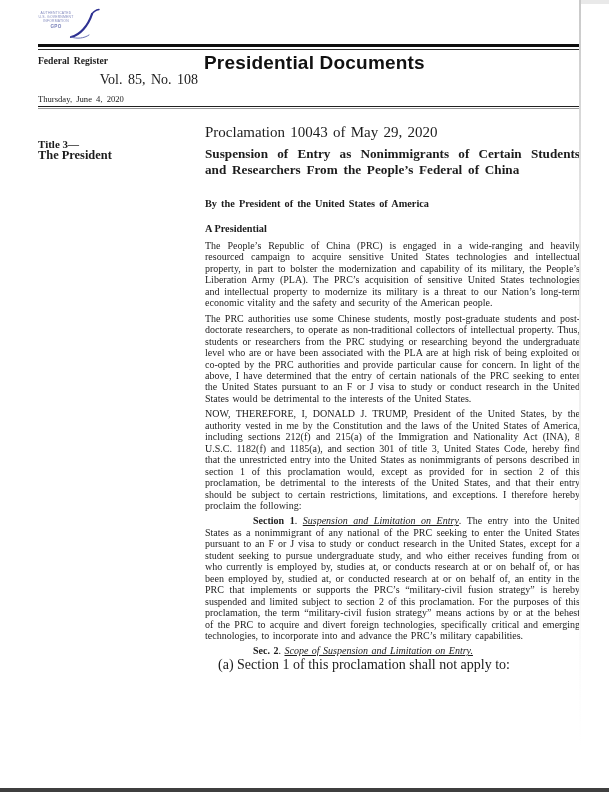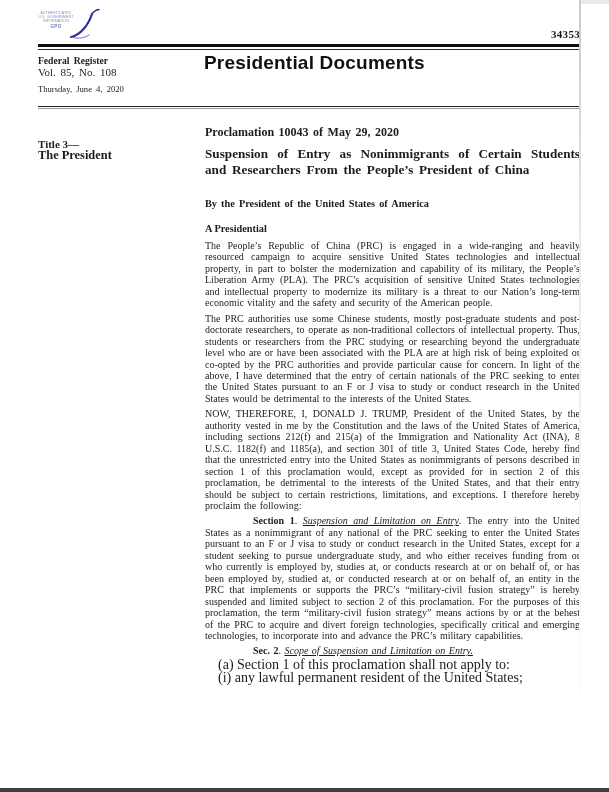--- a/index.html
+++ b/index.html
@@ -35,39 +35,39 @@
 
   
   .page-number {
     position: absolute; top: 28px; left: 205px; right: 29px;
     text-align: right; font-weight: bold; font-size: 11px; letter-spacing: 0.3px;
   }
   .rule-top { position: absolute; left: 38px; right: 29px; top: 44px; height: 3px; background: #0d0d0d; }
   .rule-top2 { position: absolute; left: 38px; right: 29px; top: 49px; height: 1px; background: #2a2a2a; }
   .masthead-left { position: absolute; left: 38px; top: 55px; width: 160px; word-spacing: 2px; }
   .fr-journal { font-weight: bold; font-size: 9.6px; }
-  .fr-volume { font-size: 11px; margin-top: 0; }
+  .fr-volume { font-size: 14px; margin-top: 6px; text-align: right; }
   .fr-date { font-size: 8.6px; margin-top: 6px; }
   .pd-title {
     position: absolute; left: 204px; top: 52px;
     font-family: "Liberation Sans", sans-serif;
     font-weight: bold; font-size: 19px; letter-spacing: 0.2px; color: #111;
   }
   .rule-mid {
     position: absolute; left: 38px; right: 29px; top: 106px; height: 1px;
     border-top: 1px solid #1f1f1f; border-bottom: 1px solid #9a9a9a;
   }
 
   
   .margin-title { position: absolute; left: 38px; top: 138px; font-weight: bold; font-size: 11px; }
   .margin-holder { position: absolute; left: 38px; top: 148px; font-weight: bold; font-size: 12.4px; }
 
   
   .doc-col { position: absolute; left: 205px; top: 126px; width: 375px; }
-  .proc-line { font-weight: bold; font-size: 12px; line-height: 12px; word-spacing: 1.5px; }
+  .proc-line { font-weight: normal; font-size: 15px; line-height: 12px; word-spacing: 1.5px; }
   .doc-heading {
     margin-top: 8px; font-weight: bold; font-size: 13.2px; line-height: 16px;
     text-align: justify; word-spacing: 2.5px;
   }
   .byline { margin-top: 20px; font-weight: bold; font-size: 10.3px; line-height: 12px; word-spacing: 1.5px; }
   .subheading { margin-top: 13px; font-weight: bold; font-size: 10.3px; line-height: 12px; }
   .body-par {
     margin: 4px 0 0 0; font-size: 10px; line-height: 11.45px;
     text-align: justify; word-spacing: 1px;
   }
@@ -88,49 +88,47 @@
       <span>INFORMATION</span>
       <span class="gpo-abbr">GPO</span>
     </div>
     <svg class="gpo-swoosh" width="32" height="34" viewBox="0 0 32 34">
       <path d="M3 29 C 12 27, 20 18, 24 6" stroke="#2e3192" stroke-width="2.2" fill="none" stroke-linecap="round"></path>
       <path d="M24 6 C 25.5 3.5, 28 2, 31 1.5" stroke="#2e3192" stroke-width="1.4" fill="none" stroke-linecap="round"></path>
       <path d="M3 29 C 9 31, 16 30.5, 21 27" stroke="#6a72b5" stroke-width="1" fill="none" stroke-linecap="round"></path>
     </svg>
   </div>
 
-  <div class="page-number">34353</div>
   <div class="rule-top"></div>
   <div class="rule-top2"></div>
 
   <div class="masthead-left">
     <div class="fr-journal">Federal Register</div>
     <div class="fr-volume">Vol. 85, No. 108</div>
     <div class="fr-date">Thursday, June 4, 2020</div>
   </div>
   <div class="pd-title">Presidential Documents</div>
   <div class="rule-mid"></div>
 
   <div class="margin-title">Title 3—</div>
   <div class="margin-holder">The President</div>
 
   <div class="doc-col">
     <div class="proc-line">Proclamation 10043 of May 29, 2020</div>
-    <div class="doc-heading">Suspension of Entry as Nonimmigrants of Certain Students and Researchers From the People’s President of China</div>
+    <div class="doc-heading">Suspension of Entry as Nonimmigrants of Certain Students and Researchers From the People’s Federal of China</div>
     <div class="byline">By the President of the United States of America</div>
     <div class="subheading">A Presidential</div>
 
     <p class="body-par first">The People’s Republic of China (PRC) is engaged in a wide-ranging and heavily resourced campaign to acquire sensitive United States technologies and intellectual property, in part to bolster the modernization and capability of its military, the People’s Liberation Army (PLA). The PRC’s acquisition of sensitive United States technologies and intellectual property to modernize its military is a threat to our Nation’s long-term economic vitality and the safety and security of the American people.</p>
     <p class="body-par">The PRC authorities use some Chinese students, mostly post-graduate students and post-doctorate researchers, to operate as non-traditional collectors of intellectual property. Thus, students or researchers from the PRC studying or researching beyond the undergraduate level who are or have been associated with the PLA are at high risk of being exploited or co-opted by the PRC authorities and provide particular cause for concern. In light of the above, I have determined that the entry of certain nationals of the PRC seeking to enter the United States pursuant to an F or J visa to study or conduct research in the United States would be detrimental to the interests of the United States.</p>
     <p class="body-par">NOW, THEREFORE, I, DONALD J. TRUMP, President of the United States, by the authority vested in me by the Constitution and the laws of the United States of America, including sections 212(f) and 215(a) of the Immigration and Nationality Act (INA), 8 U.S.C. 1182(f) and 1185(a), and section 301 of title 3, United States Code, hereby find that the unrestricted entry into the United States as nonimmigrants of persons described in section 1 of this proclamation would, except as provided for in section 2 of this proclamation, be detrimental to the interests of the United States, and that their entry should be subject to certain restrictions, limitations, and exceptions. I therefore hereby proclaim the following:</p>
 
     <p class="body-par"><span class="run-bold">Section 1</span><span>. </span><span class="run-italic">Suspension and Limitation on Entry</span><span>. </span><span>The entry into the United States as a nonimmigrant of any national of the PRC seeking to enter the United States pursuant to an F or J visa to study or conduct research in the United States, except for a student seeking to pursue undergraduate study, and who either receives funding from or who currently is employed by, studies at, or conducts research at or on behalf of, or has been employed by, studied at, or conducted research at or on behalf of, an entity in the PRC that implements or supports the PRC’s “military-civil fusion strategy” is hereby suspended and limited subject to section 2 of this proclamation. For the purposes of this proclamation, the term “military-civil fusion strategy” means actions by or at the behest of the PRC to acquire and divert foreign technologies, specifically critical and emerging technologies, to incorporate into and advance the PRC’s military capabilities.</span></p>
 
     <p class="body-par"><span class="run-bold">Sec. 2</span><span>. </span><span class="run-italic">Scope of Suspension and Limitation on Entry.</span></p>
 
     <p class="clause">(a) Section 1 of this proclamation shall not apply to:</p>
-    <p class="clause">(i) any lawful permanent resident of the United States;</p>
   </div>
 
   <div class="edge-top-right"></div>
   <div class="edge-right"></div>
   <div class="edge-bottom"></div>
 </div>
 
 </body></html>

